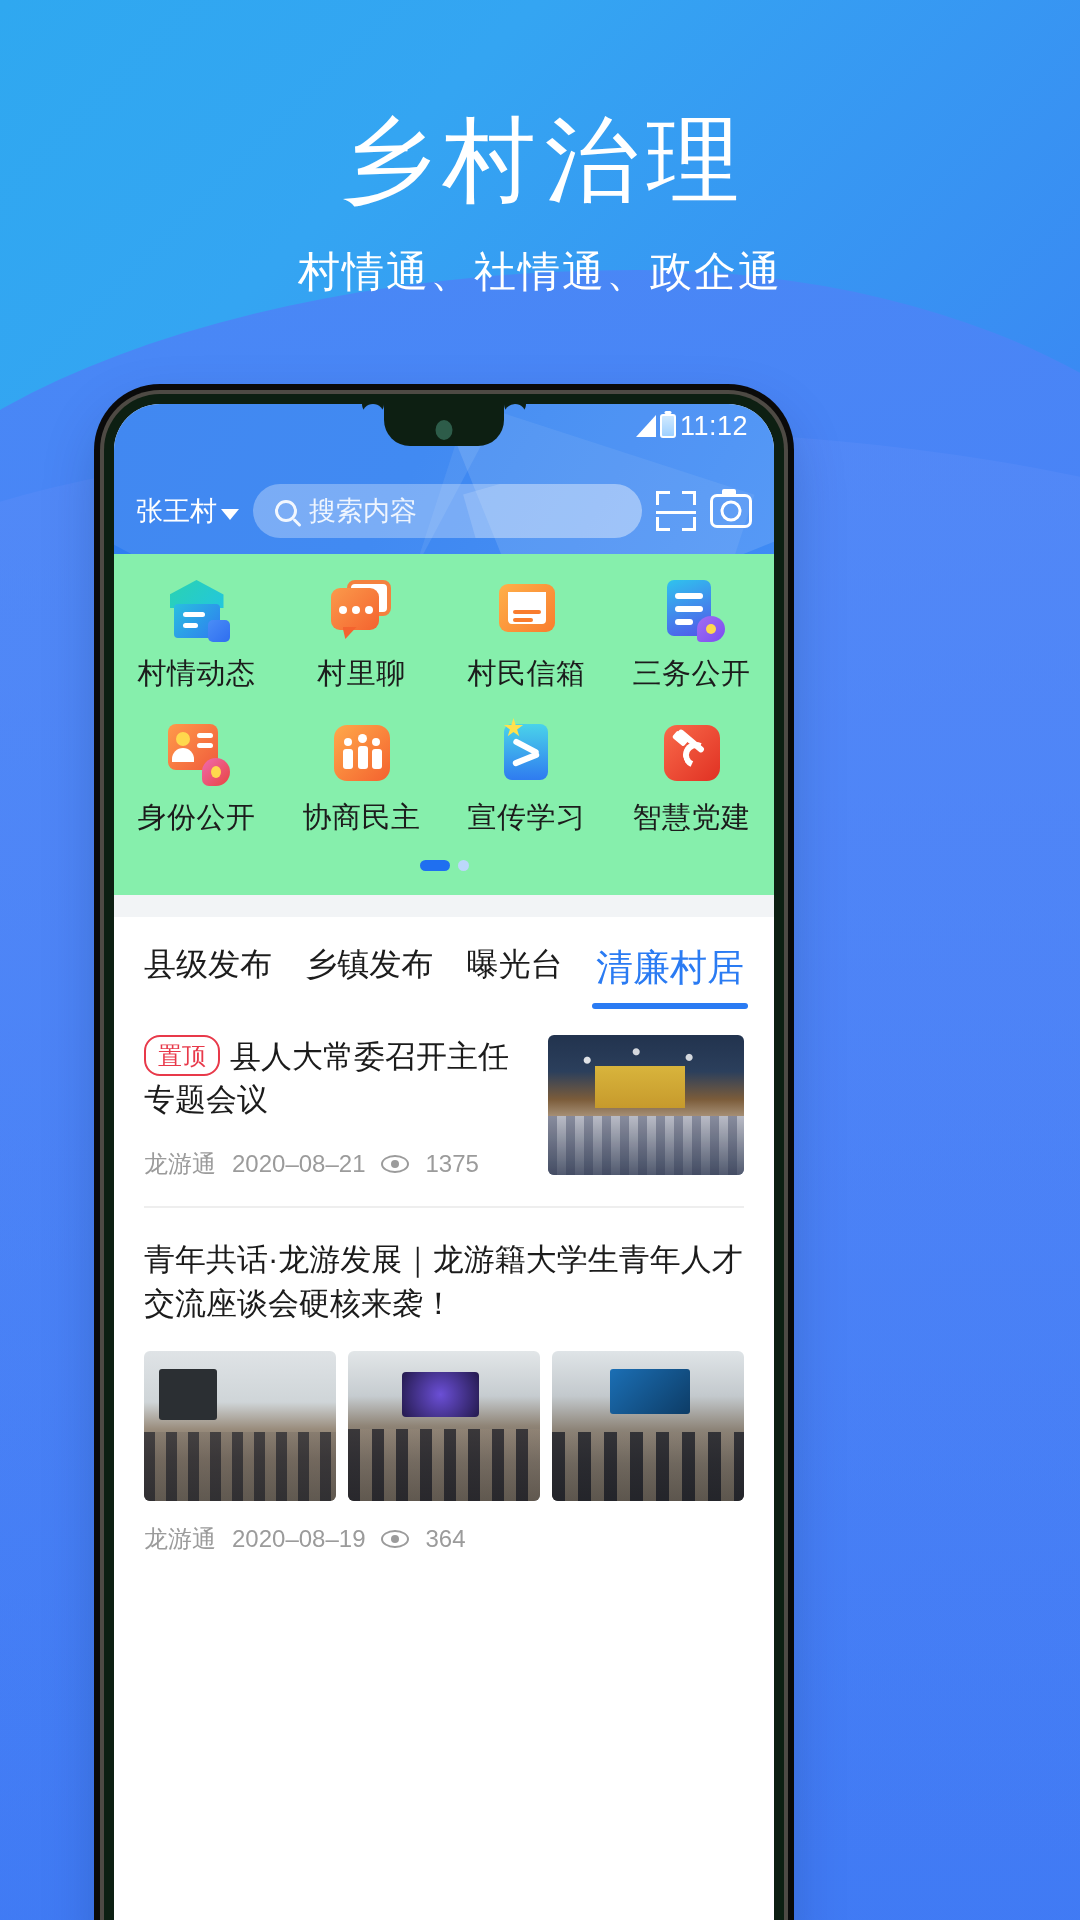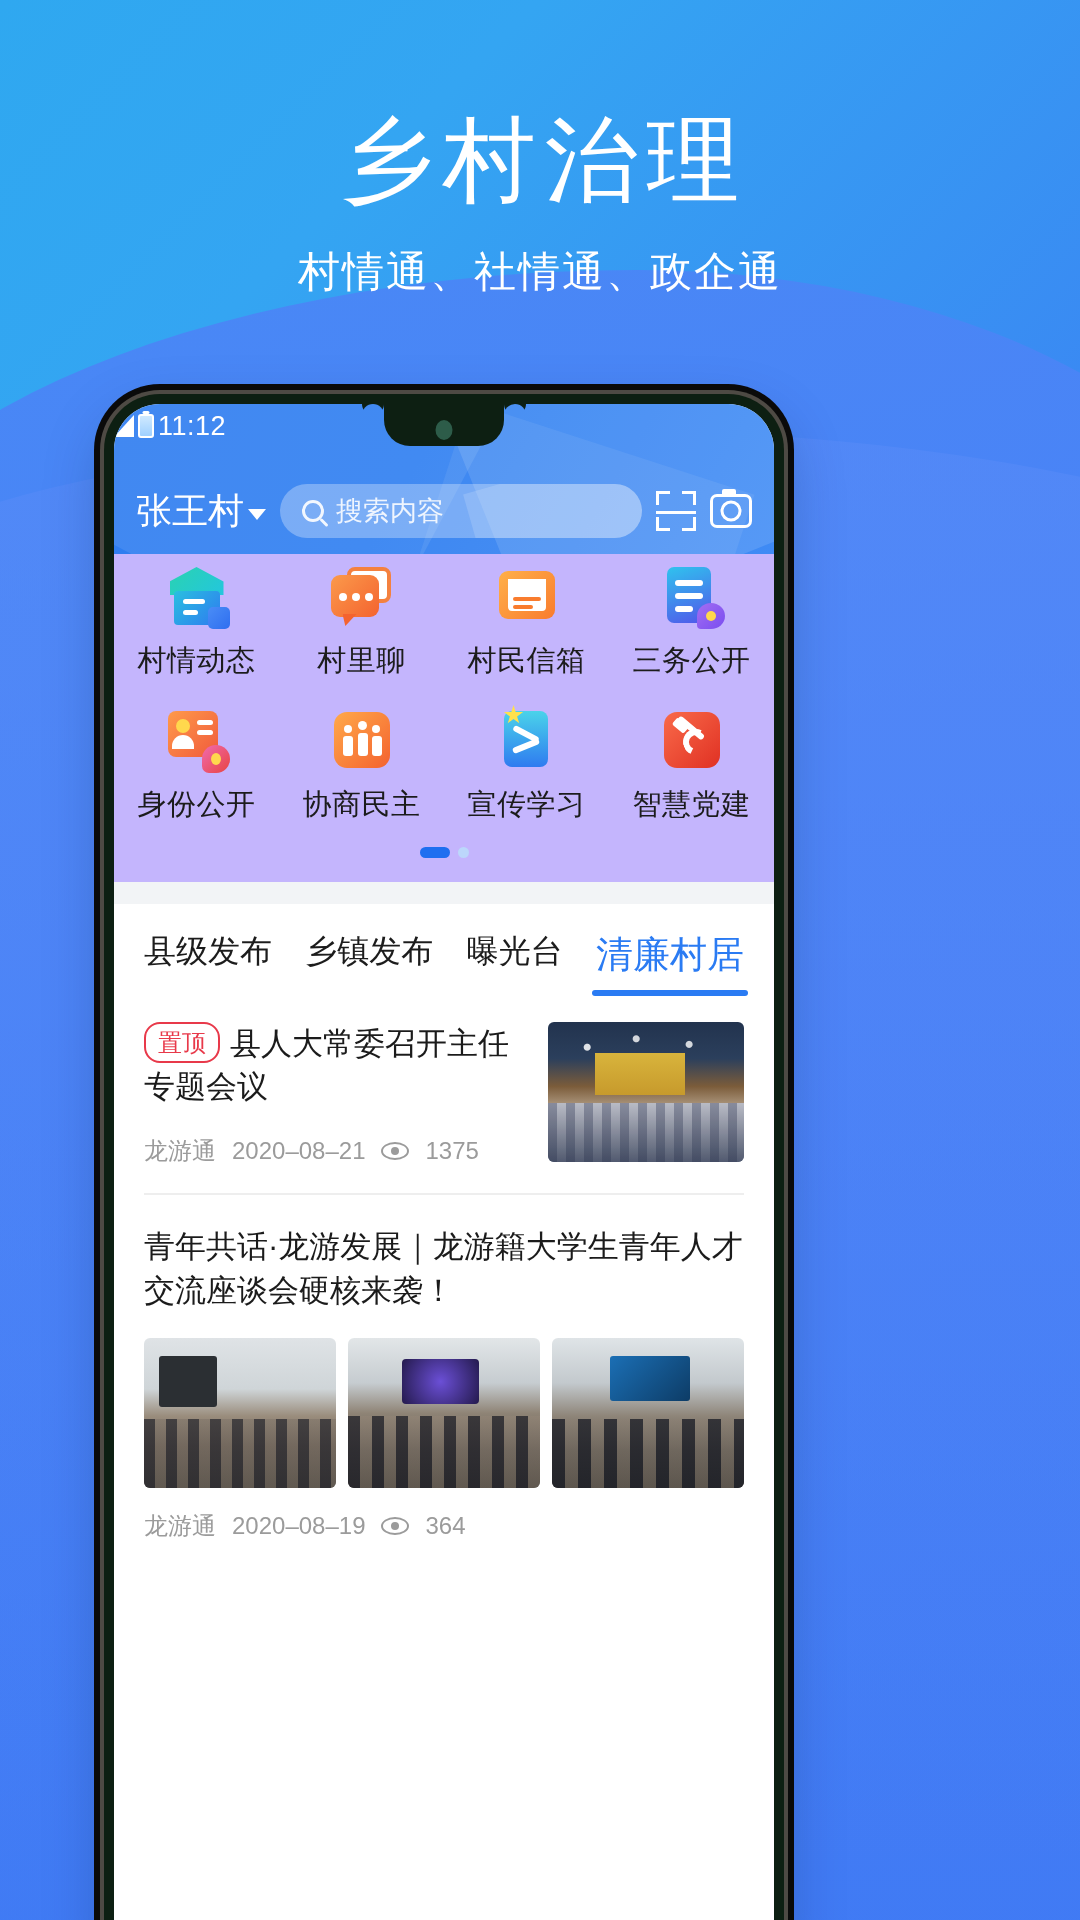--- a/index.html
+++ b/index.html
@@ -108,21 +108,21 @@
     position: absolute; left: 50%; top: 16px;
     transform: translateX(-50%);
     width: 17px; height: 20px; border-radius: 50%;
     background: #2d5c49;
     z-index: 5;
   }
 
   .statusbar {
     position: absolute; top: 0; left: 0; right: 0;
     height: 44px; z-index: 3;
-    display: flex; align-items: center; 
+    display: flex; align-items: center; justify-content: flex-end;
     padding-right: 26px; gap: 4px;
     color: #fff;
   }
   .sig {
     width: 0; height: 0;
     border-left: 20px solid transparent;
     border-bottom: 22px solid #ffffff;
   }
   .batt {
     width: 16px; height: 24px; border: 2px solid #fff; border-radius: 3px;
@@ -133,21 +133,21 @@
     width:7px; height:3px; background:#fff; border-radius:2px;
   }
   .clock { font-size: 27px; letter-spacing: .5px; }
 
   .navrow {
     position: absolute; left: 0; right: 0; bottom: 16px;
     display: flex; align-items: center; z-index: 3;
     padding: 0 22px; gap: 14px;
   }
   .village {
-    color: #fff; font-size: 36px; white-space: nowrap;
+    color: #fff; font-size: 27px; white-space: nowrap;
     display: flex; align-items: center; gap: 4px;
   }
   .caret {
     width: 0; height: 0; border-left: 9px solid transparent;
     border-right: 9px solid transparent; border-top: 11px solid #fff;
     margin-top: 6px;
   }
   .searchbox {
     flex: 1; height: 54px; border-radius: 27px;
     background: rgba(255,255,255,.30);
@@ -166,21 +166,21 @@
   .scan i:nth-child(4){ right:0; bottom:0; border-left:none; border-top:none; }
   .scan b { position:absolute; left:0; right:0; top:50%; height:3px; background:#fff; }
   .camera-ic {
     width: 42px; height: 34px; border: 3px solid #fff; border-radius: 7px;
     position: relative; flex: none;
   }
   .camera-ic::before { content:""; position:absolute; left:50%; top:50%; transform:translate(-50%,-50%); width:15px; height:15px; border:3px solid #fff; border-radius:50%; }
   .camera-ic::after { content:""; position:absolute; left:9px; top:-8px; width:14px; height:5px; background:#fff; border-radius:2px 2px 0 0; }
 
   
-  .grid-panel { background: #c4b5fd; padding: 11px 0 6px; }
+  .grid-panel { background: #86efac; padding: 24px 0 6px; }
   .grid { display: grid; grid-template-columns: repeat(4,1fr); row-gap: 28px; }
   .cell { display: flex; flex-direction: column; align-items: center; gap: 14px; }
   .ic { width: 62px; height: 62px; position: relative; }
   .lbl { font-size: 29px; color: #1c1c1c; letter-spacing: .5px; }
 
   
   .ic-house .roof { position:absolute; left:4px; top:2px; width:54px; height:28px; background:linear-gradient(135deg,#2ad3b0,#23c6de); clip-path: polygon(50% 0,100% 52%,100% 100%,0 100%,0 52%); }
   .ic-house .body { position:absolute; left:8px; top:26px; width:46px; height:34px; background:linear-gradient(135deg,#29bfe0,#2f7bf0); border-radius:4px; }
   .ic-house .l1 { position:absolute; left:17px; top:34px; width:22px; height:5px; background:#fff; border-radius:3px; }
   .ic-house .l2 { position:absolute; left:17px; top:45px; width:15px; height:5px; background:#fff; border-radius:3px; }

